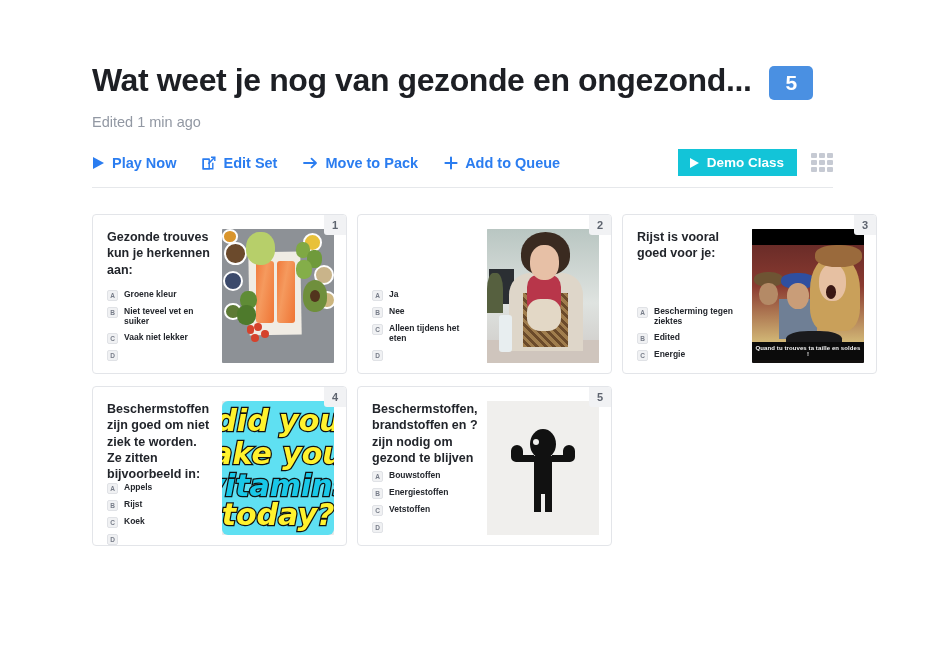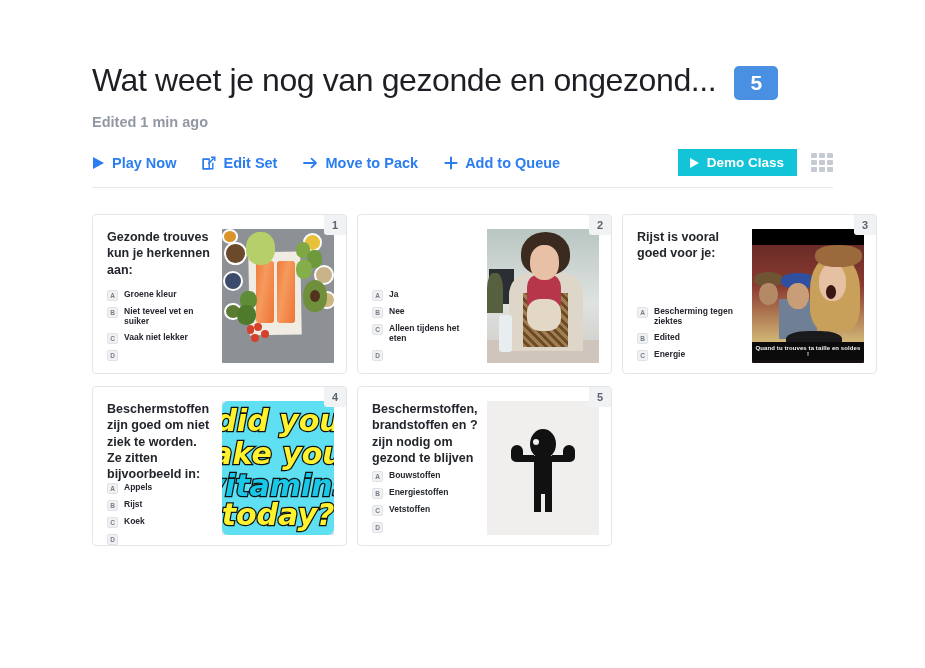--- a/index.html
+++ b/index.html
@@ -8,34 +8,34 @@
     width: 925px; height: 668px;
     background: #ffffff;
     font-family: "Liberation Sans", sans-serif;
     overflow: hidden;
   }
   .page { position: relative; width: 925px; height: 668px; padding: 0 92px; }
 
   
   .header { padding-top: 62px; display: flex; align-items: flex-start; }
   .title {
-    font-size: 32px; font-weight: normal; color: #1d1f24;
+    font-size: 32px; font-weight: bold; color: #1d1f24;
     letter-spacing: -0.4px; line-height: 1.15; margin: 0;
     white-space: nowrap; overflow: hidden;
   }
   .count-badge {
     margin-left: 18px; margin-top: 4px;
     background: #4a90e2; color: #ffffff;
     font-size: 21px; font-weight: bold;
     border-radius: 5px;
     min-width: 44px; height: 34px;
     display: flex; align-items: center; justify-content: center;
     flex: 0 0 auto;
   }
-  .edited { margin-top: 14px; font-size: 14.5px; color: #9298a3; font-weight: bold; }
+  .edited { margin-top: 14px; font-size: 14.5px; color: #9298a3; font-weight: normal; }
 
   
   .toolbar {
     margin-top: 20px; height: 38px;
     display: flex; align-items: center;
     border-bottom: 1px solid #e6e8eb;
     padding-bottom: 12px;
   }
   .tool-btn {
     display: flex; align-items: center;

